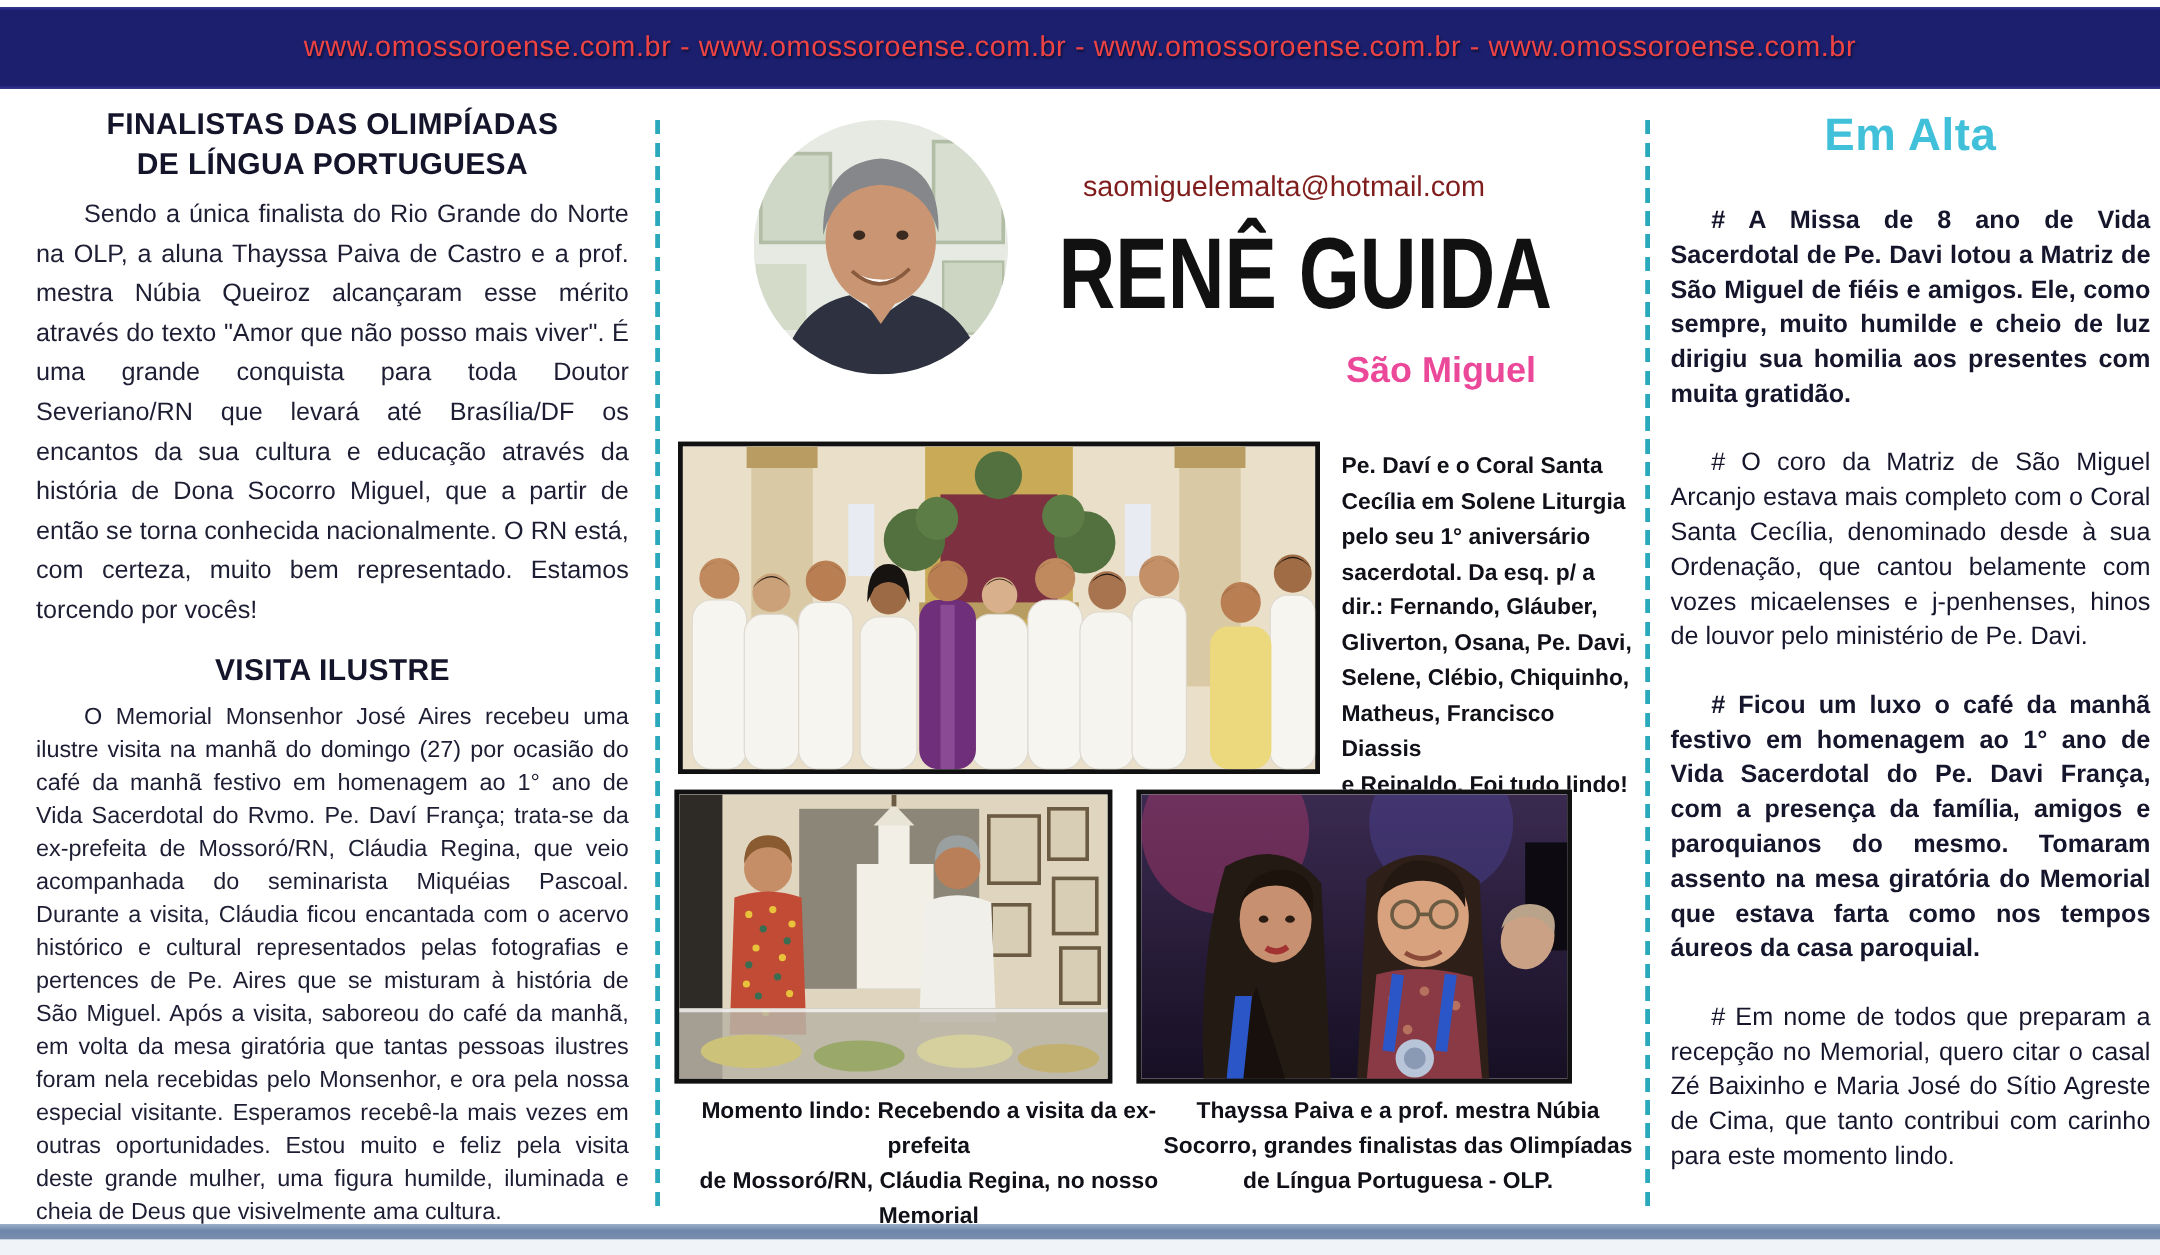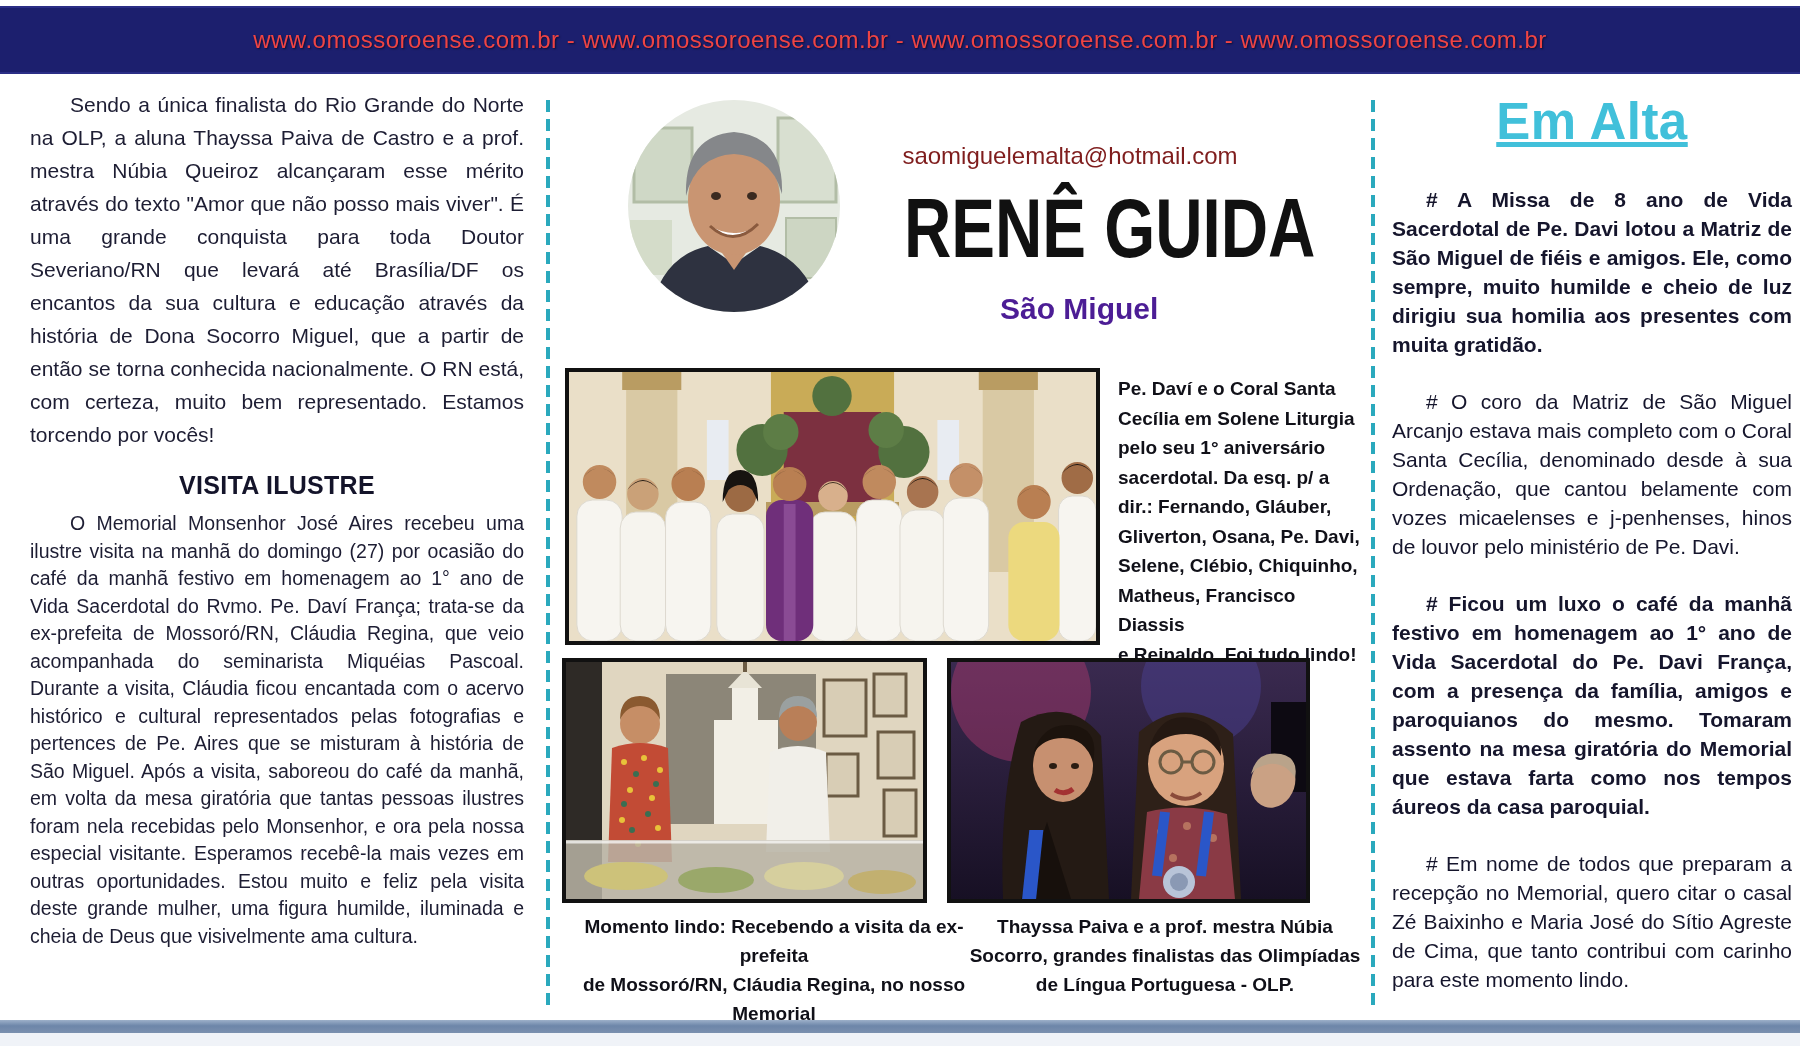--- a/index.html
+++ b/index.html
@@ -39,49 +39,49 @@
   
   .portrait{
     position:absolute;left:628px;top:100px;width:212px;height:212px;border-radius:50%;
     overflow:hidden;
   }
   .masthead-email{
     position:absolute;left:870px;top:142px;width:400px;text-align:center;
     font-size:24px;color:#7f1d1d;
   }
   .masthead-author{
-    position:absolute;left:846px;top:182px;width:380px;text-align:center;
+    position:absolute;left:824px;top:182px;width:380px;text-align:center;
     font-size:84px;line-height:92px;font-weight:700;color:#111;white-space:nowrap;
   }
   .masthead-author span{display:inline-block;transform:scaleX(.78);transform-origin:center;}
   .masthead-location{
-    position:absolute;left:1000px;top:292px;width:280px;text-align:left;
-    font-size:30px;font-weight:700;color:#4c1d95;
+    position:absolute;left:1000px;top:292px;width:280px;text-align:right;
+    font-size:30px;font-weight:700;color:#ec4899;
   }
   
   .photo{position:absolute;border:4px solid #111;background:#ddd;box-sizing:border-box;}
   .photo svg{display:block;width:100%;height:100%;}
   .ph-group{left:565px;top:368px;width:535px;height:277px;}
   .ph-memorial{left:562px;top:658px;width:365px;height:245px;}
   .ph-olp{left:947px;top:658px;width:363px;height:245px;}
   .cap{
     font-weight:700;color:#101018;white-space:pre-line;
   }
   .cap-side{
     position:absolute;left:1118px;top:374px;width:245px;
     font-size:19px;line-height:29.5px;text-align:left;
   }
   .cap-bottom{position:absolute;top:912px;font-size:19px;line-height:29px;text-align:center;}
   .cap-memorial{left:554px;width:440px;}
   .cap-olp{left:955px;width:420px;}
   
   .col-right{position:absolute;left:1392px;top:92px;width:400px;}
   .em-alta{
-    margin:0 0 34px 0;font-size:51px;font-weight:700;color:#41c0da;
-    text-align:center;letter-spacing:.5px;text-decoration:underline;
+    margin:0 0 34px 0;font-size:38px;font-weight:700;color:#41c0da;
+    text-align:center;letter-spacing:.5px;
   }
   .rc-item{
     margin:0 0 28px 0;font-size:21px;line-height:29px;text-align:justify;
     text-indent:34px;color:#15152c;
   }
   .rc-item.bold{font-weight:700;}
   
   .bottom-bar{
     position:absolute;left:0;top:1020px;width:1800px;height:13px;
     background:linear-gradient(180deg,#9db0c9 0,#6d86a9 45%,#7b90af 100%);
@@ -93,20 +93,22 @@
 </head>
 <body>
 
 <div class="page">
 
   <div class="banner">
     <span>www.omossoroense.com.br - www.omossoroense.com.br - www.omossoroense.com.br - www.omossoroense.com.br</span>
   </div>
 
   <div class="col-left">
+    <h2 class="art-title">FINALISTAS DAS OLIMPÍADAS
+DE LÍNGUA PORTUGUESA</h2>
     <p class="art-body b1">Sendo a única finalista do Rio Grande do Norte na OLP, a aluna Thayssa Paiva de Castro e a prof. mestra Núbia Queiroz alcançaram esse mérito através do texto "Amor que não posso mais viver". É uma grande conquista para toda Doutor Severiano/RN que levará até Brasília/DF os encantos da sua cultura e educação através da história de Dona Socorro Miguel, que a partir de então se torna conhecida nacionalmente. O RN está, com certeza, muito bem representado. Estamos torcendo por vocês!</p>
     <h2 class="art-title">VISITA ILUSTRE</h2>
     <p class="art-body b2">O Memorial Monsenhor José Aires recebeu uma ilustre visita na manhã do domingo (27) por ocasião do café da manhã festivo em homenagem ao 1° ano de Vida Sacerdotal do Rvmo. Pe. Daví França; trata-se da ex-prefeita de Mossoró/RN, Cláudia Regina, que veio acompanhada do seminarista Miquéias Pascoal. Durante a visita, Cláudia ficou encantada com o acervo histórico e cultural representados pelas fotografias e pertences de Pe. Aires que se misturam à história de São Miguel. Após a visita, saboreou do café da manhã, em volta da mesa giratória que tantas pessoas ilustres foram nela recebidas pelo Monsenhor, e ora pela nossa especial visitante. Esperamos recebê-la mais vezes em outras oportunidades. Estou muito e feliz pela visita deste grande mulher, uma figura humilde, iluminada e cheia de Deus que visivelmente ama cultura.</p>
   </div>
 
   <div class="divider d1"></div>
   <div class="divider d2"></div>
 
   <div class="portrait">
     <svg viewBox="0 0 212 212">

